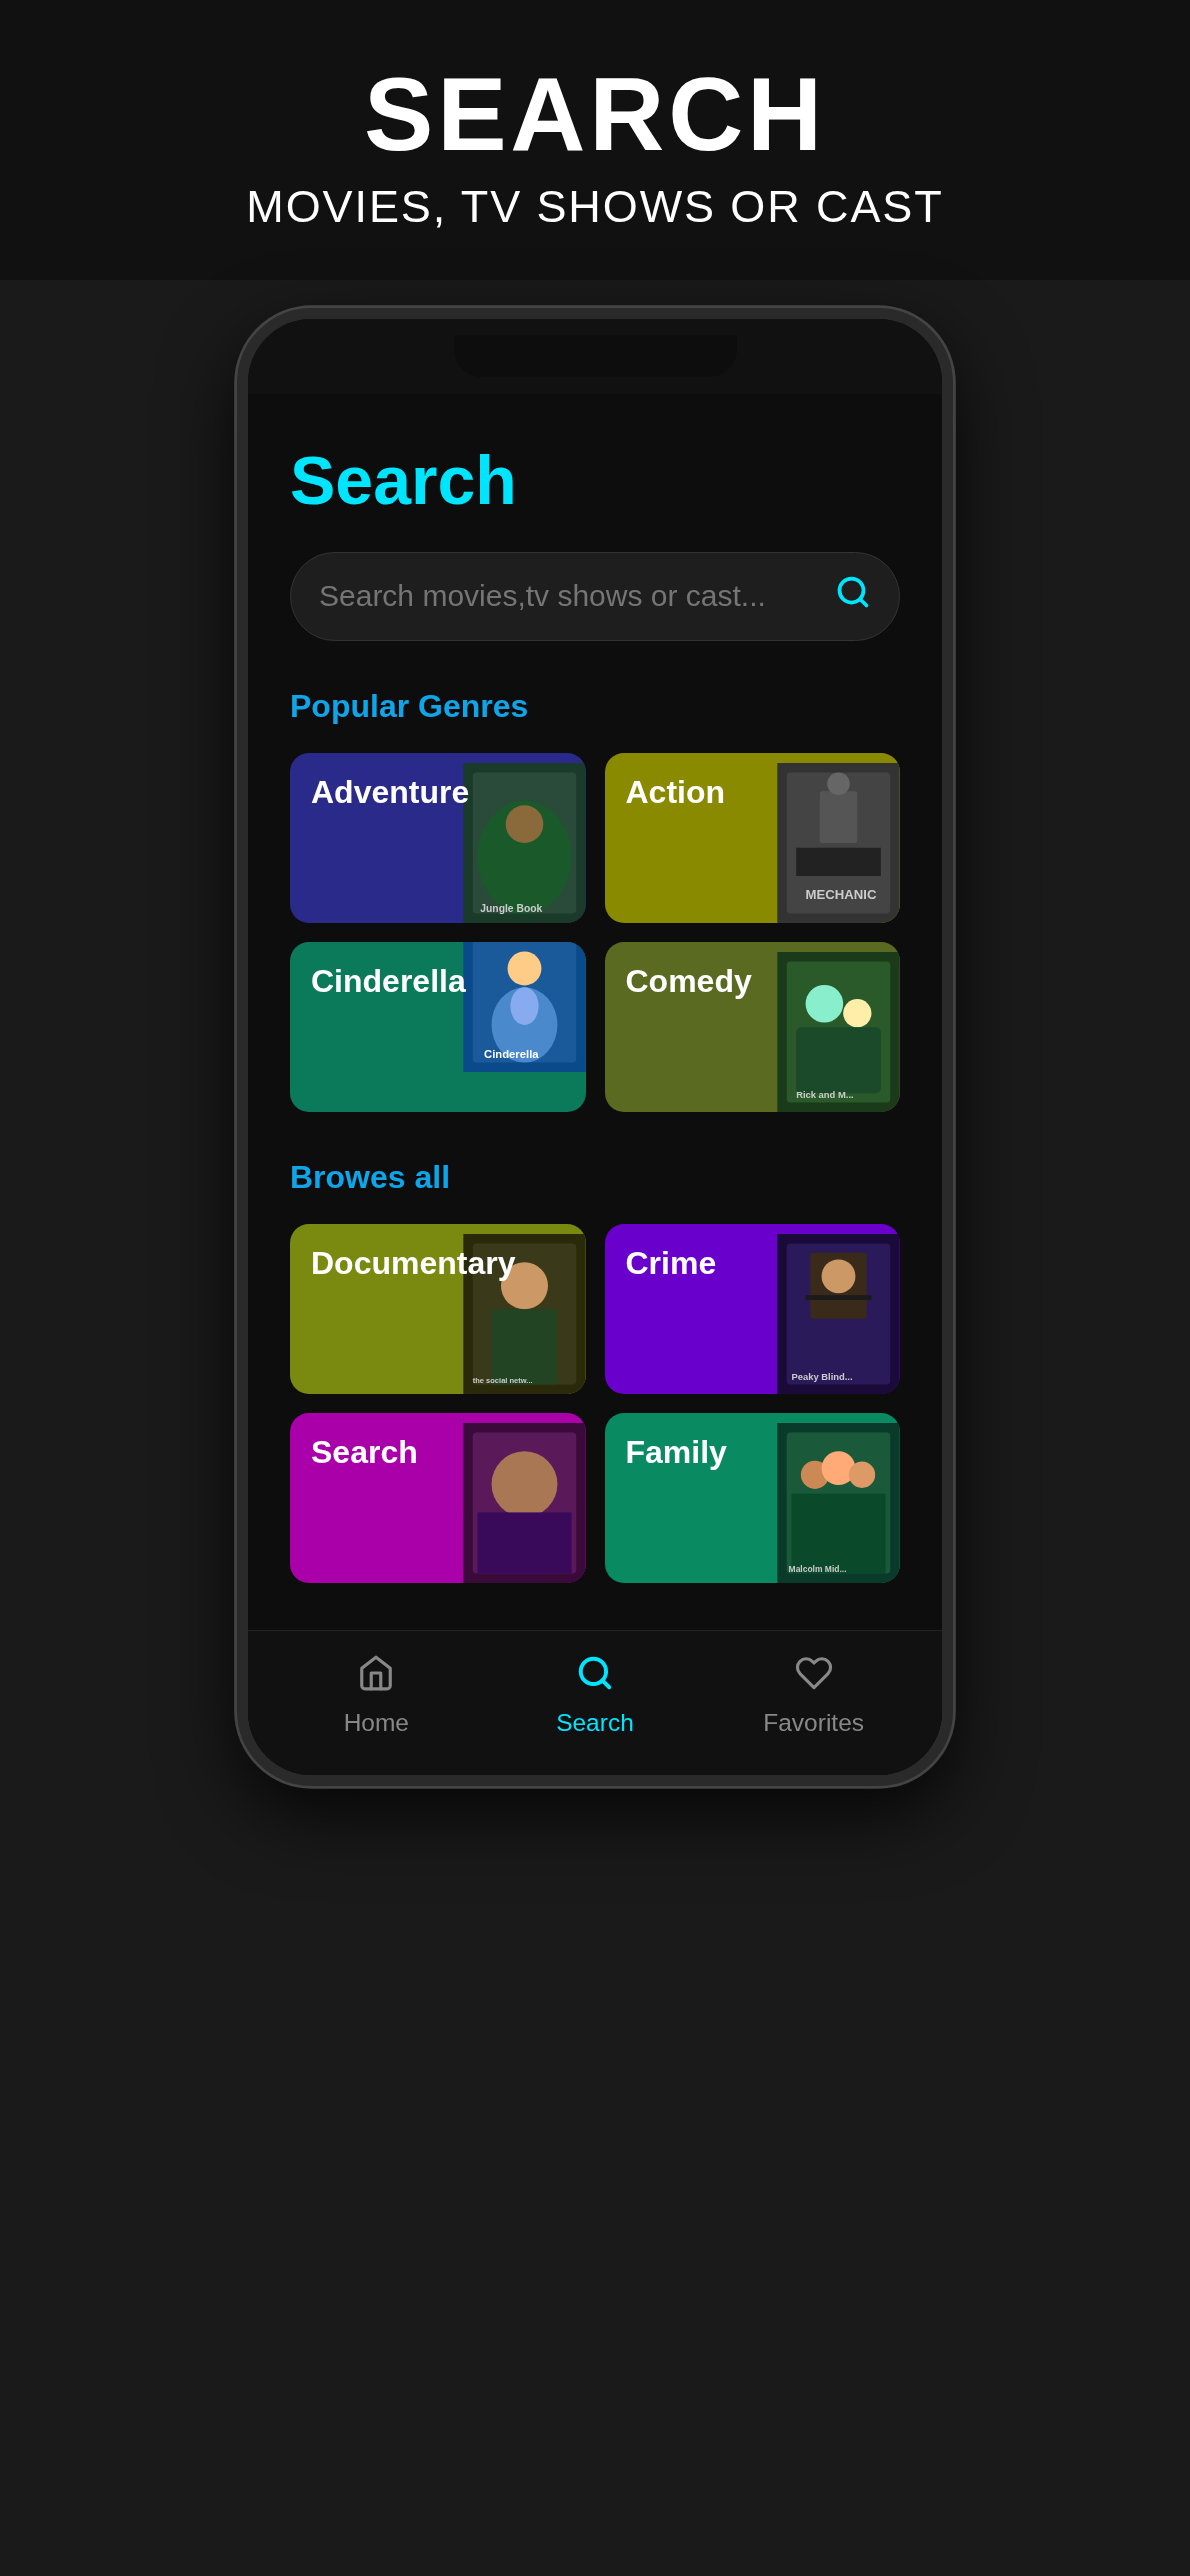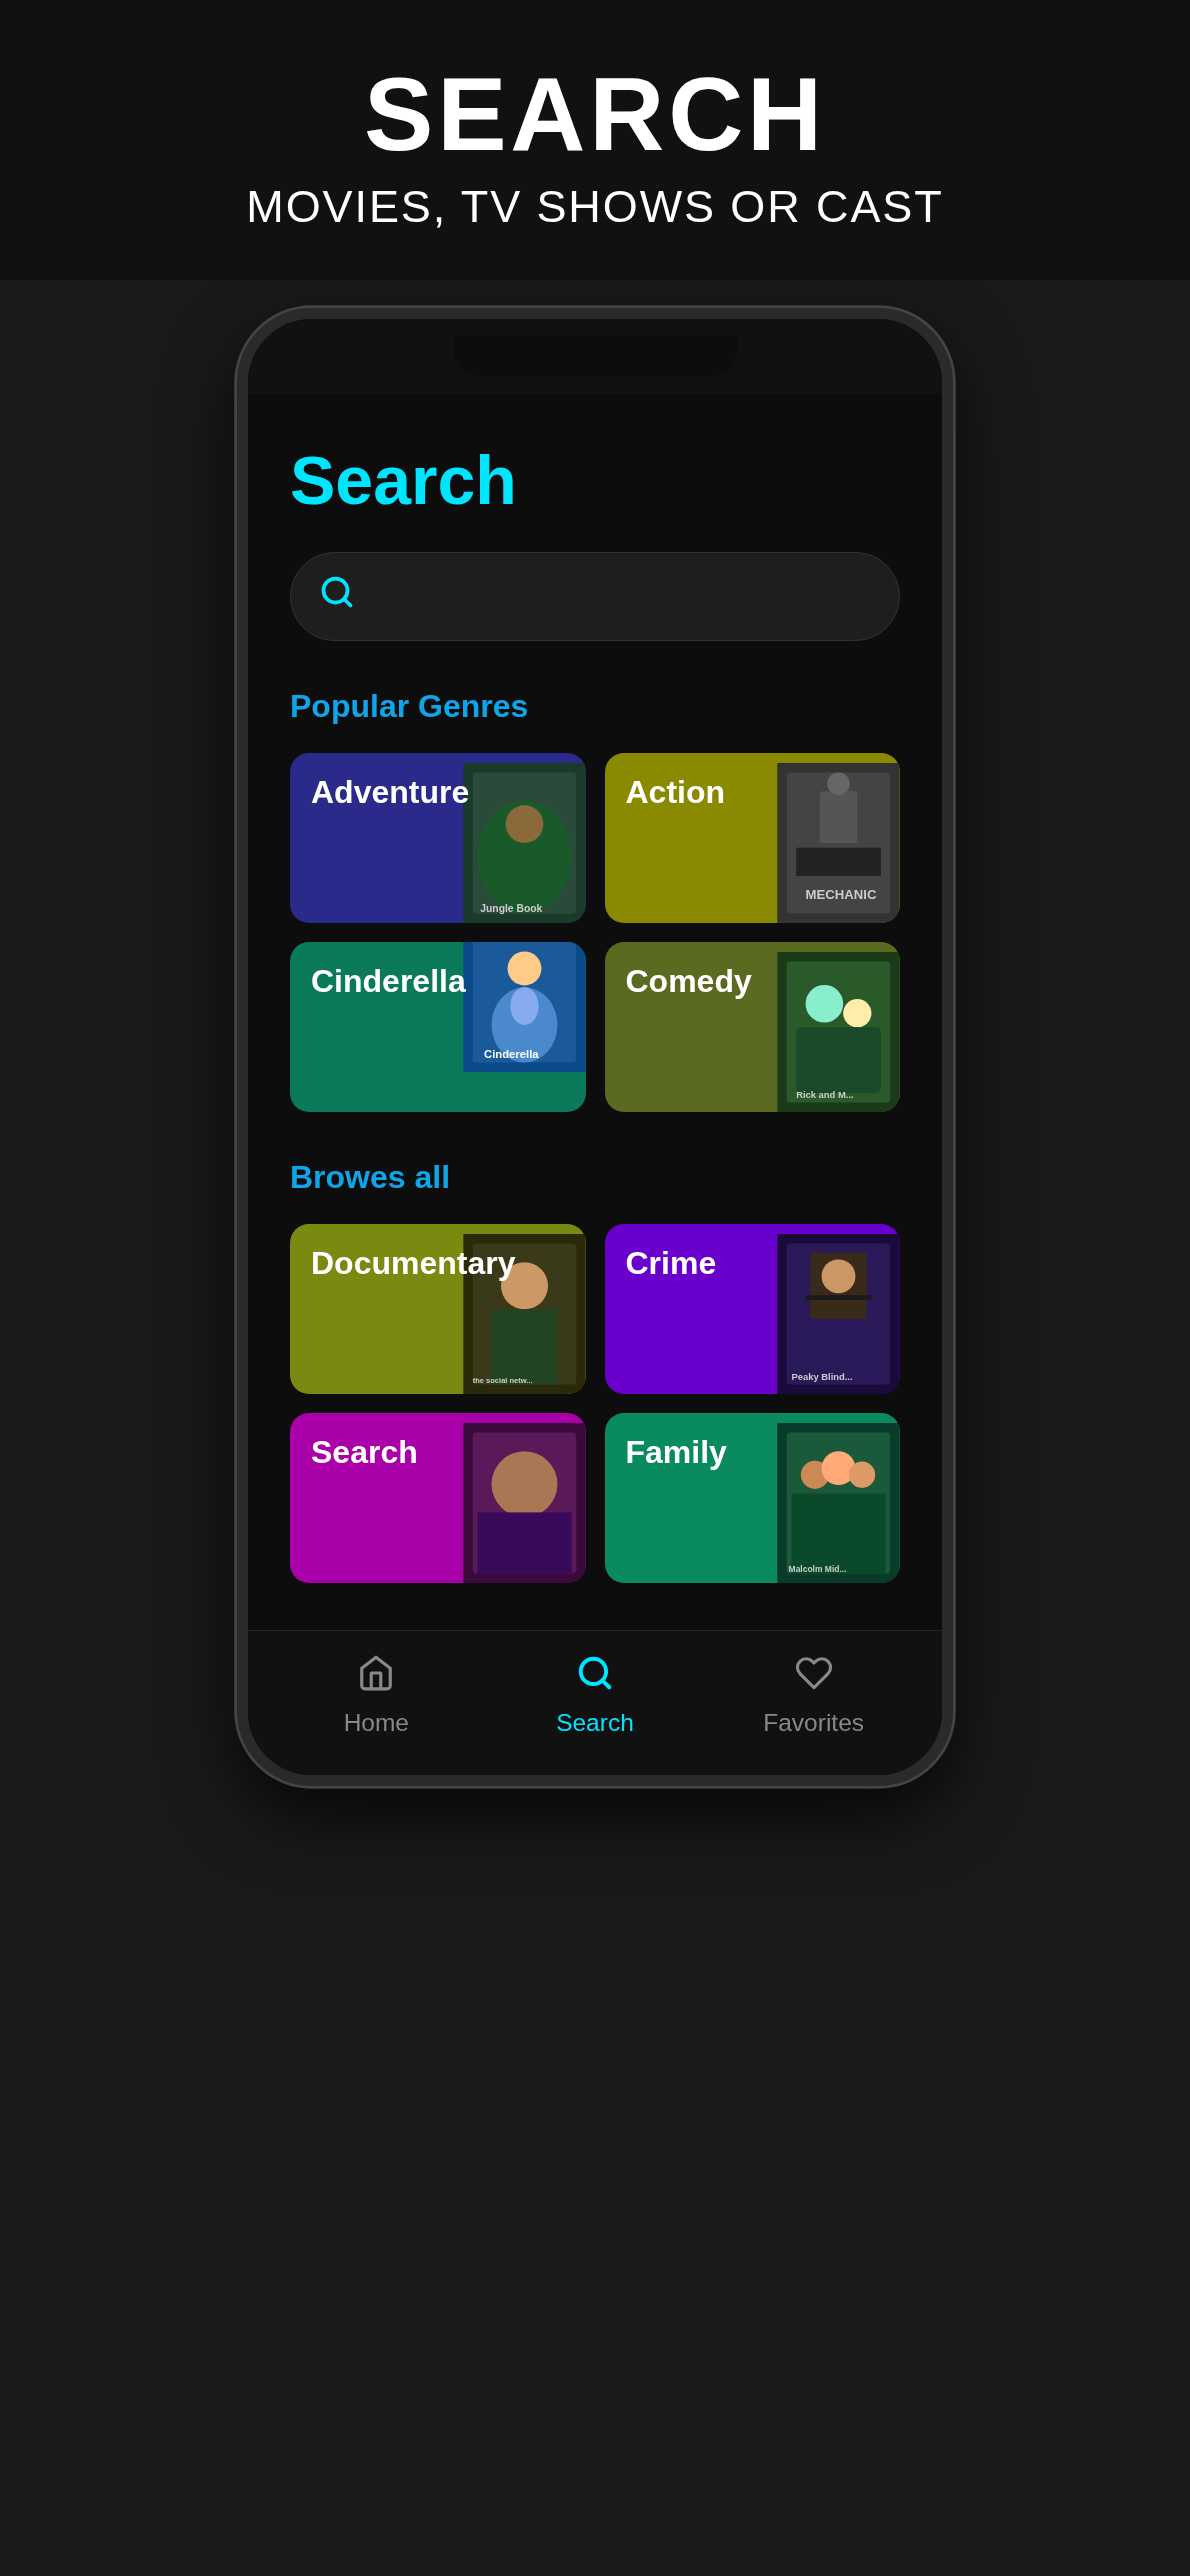--- a/index.html
+++ b/index.html
@@ -236,20 +236,21 @@
   <div class="phone-notch-area">
     <div class="phone-notch"></div>
   </div>
 
   <div class="phone-screen">
     <div class="screen-content">
 
       <h2 class="search-page-title">Search</h2>
 
       <div class="search-bar">
+        <input type="text" placeholder="Search movies,tv shows or cast..." style="">
         <span class="search-icon-btn">
           <svg width="36" height="36" viewBox="0 0 24 24" fill="none" stroke="#00e5ff" stroke-width="2.5" stroke-linecap="round" stroke-linejoin="round">
             <circle cx="11" cy="11" r="8"></circle>
             <line x1="21" y1="21" x2="16.65" y2="16.65"></line>
           </svg>
         </span>
       </div>
 
       <h3 class="section-title">Popular Genres</h3>
 

